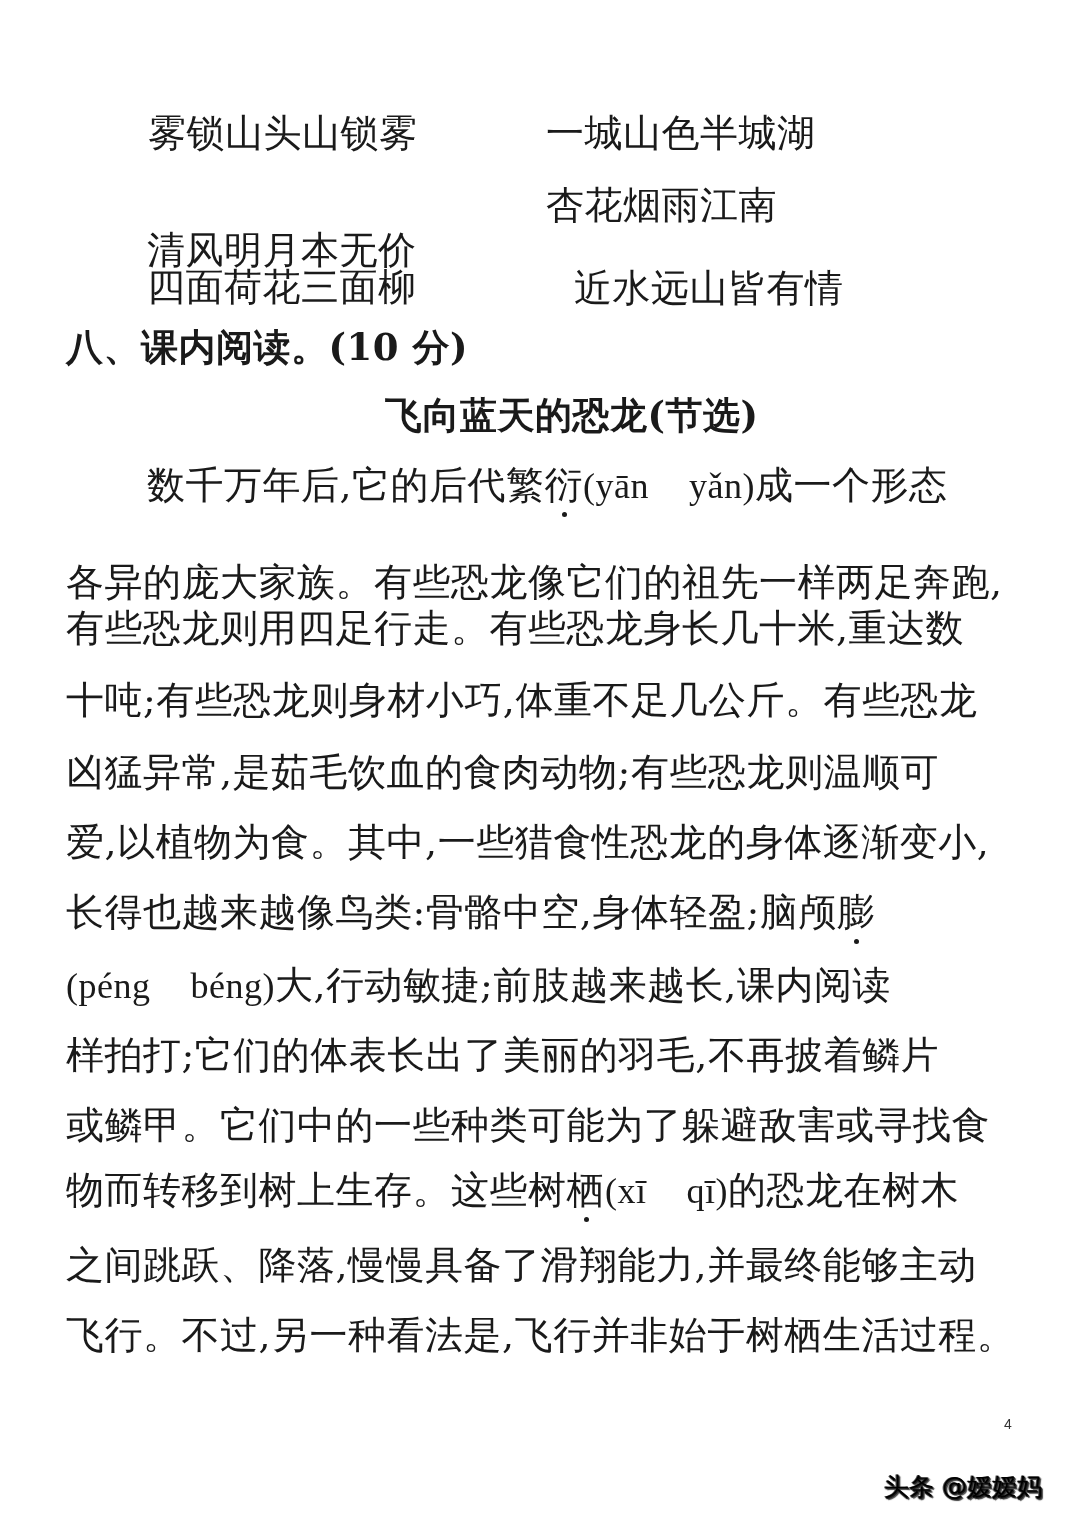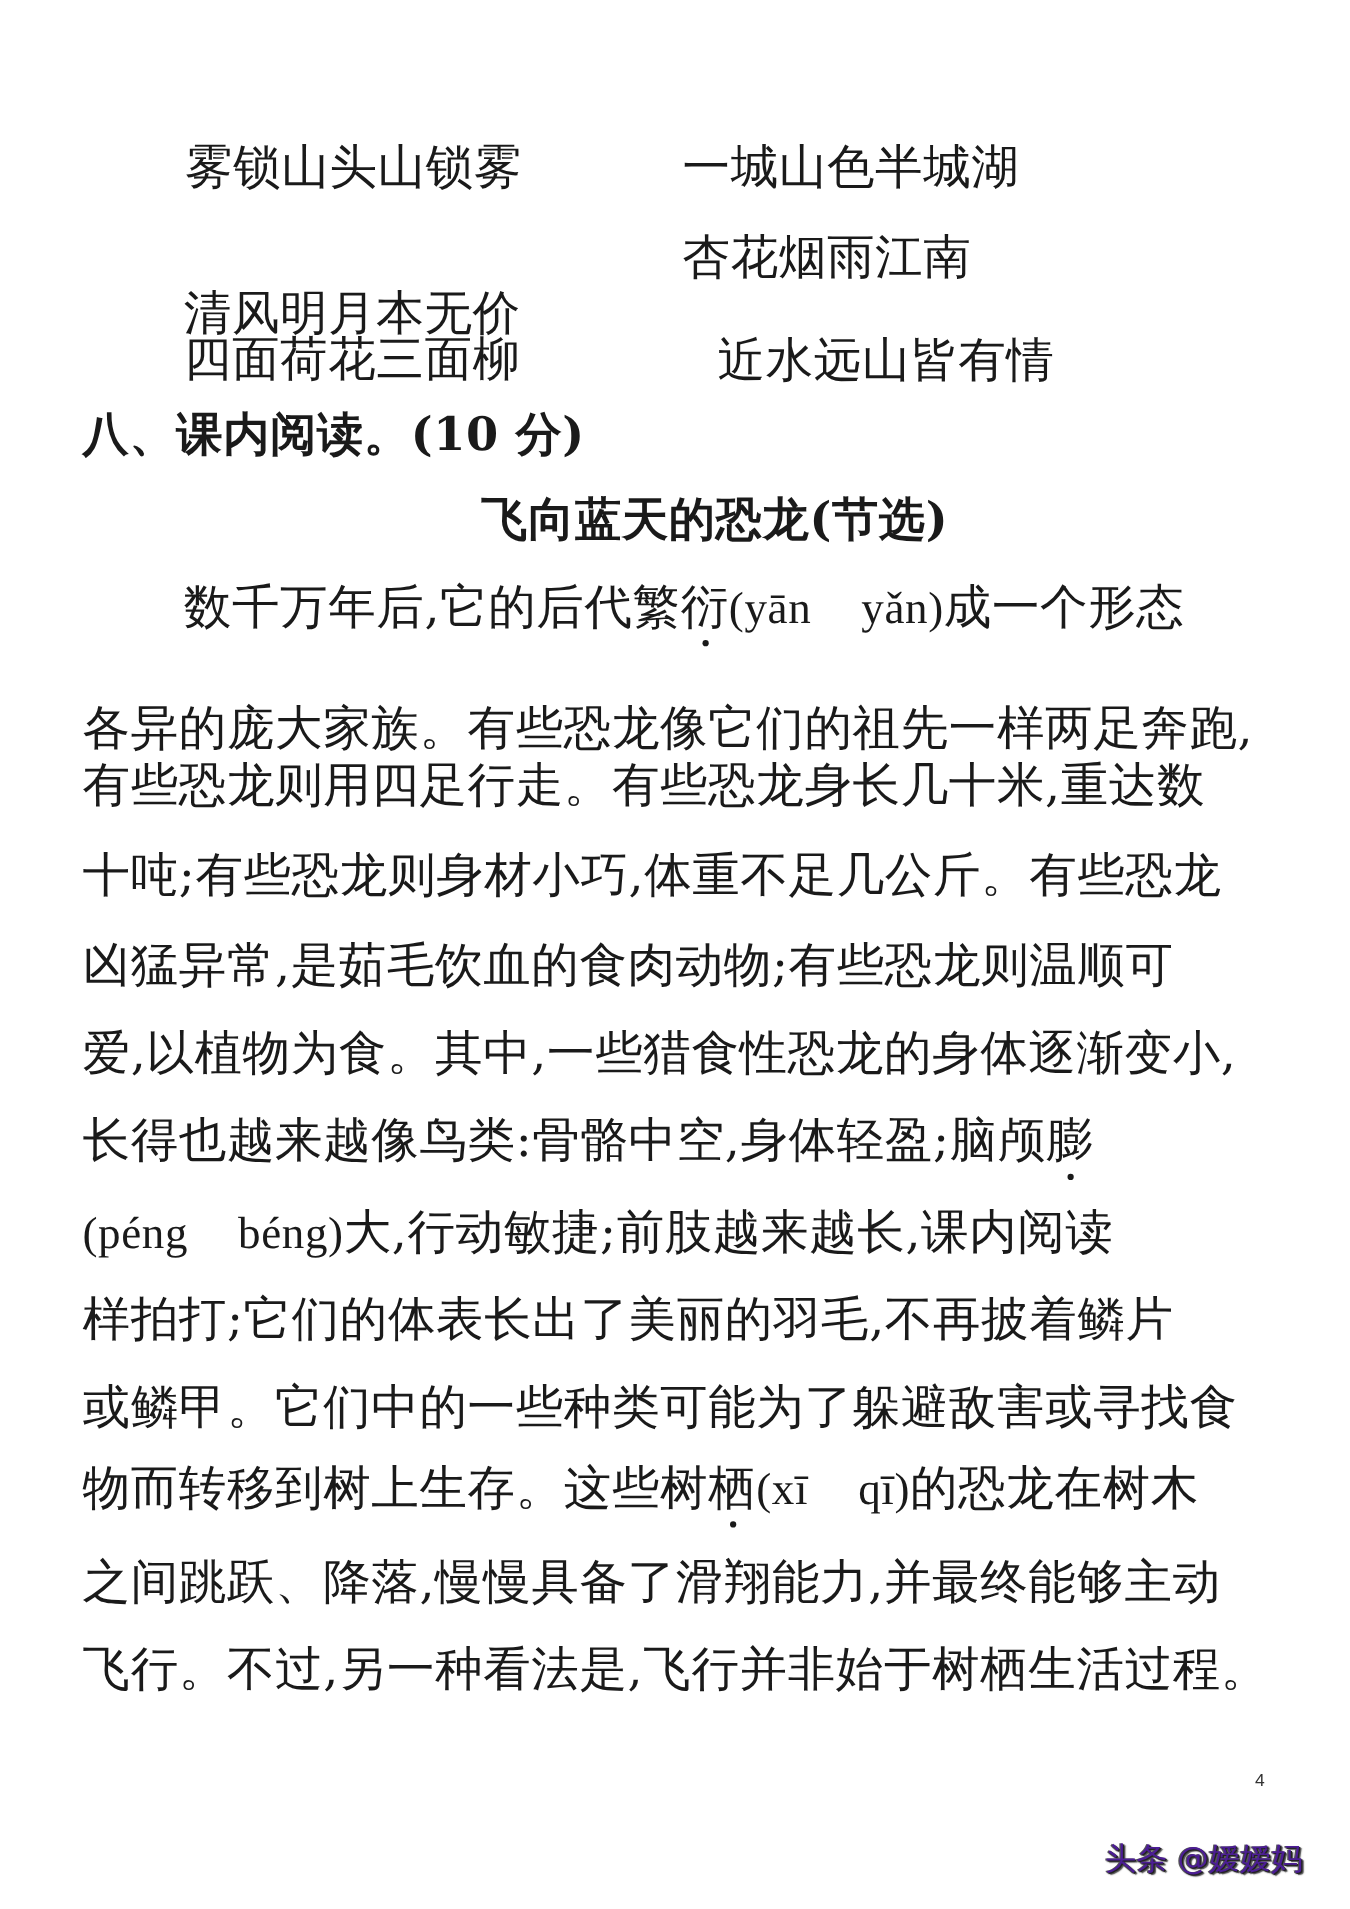--- a/index.html
+++ b/index.html
@@ -59,21 +59,21 @@
       font-family: "Liberation Sans", sans-serif;
       font-size: 14px;
       color: #333333;
     }
     .watermark {
       position: absolute;
       left: 884px;
       top: 1470px;
       font-family: "DejaVu Sans", sans-serif;
       font-size: 25px;
-      color: #4c1d95;
+      color: #000000;
       text-shadow: 1px 1px 0 #222, -1px 0 0 #555, 0 1px 1px #222, 2px 2px 1px #444;
       letter-spacing: 0px;
     }
   </style>
 </head>
 <body>
 
 <div>
   <div class="line poem" style="left:148px; top:111px;">雾锁山头山锁雾</div>
   <div class="line poem" style="left:546px; top:111px;">一城山色半城湖</div>

